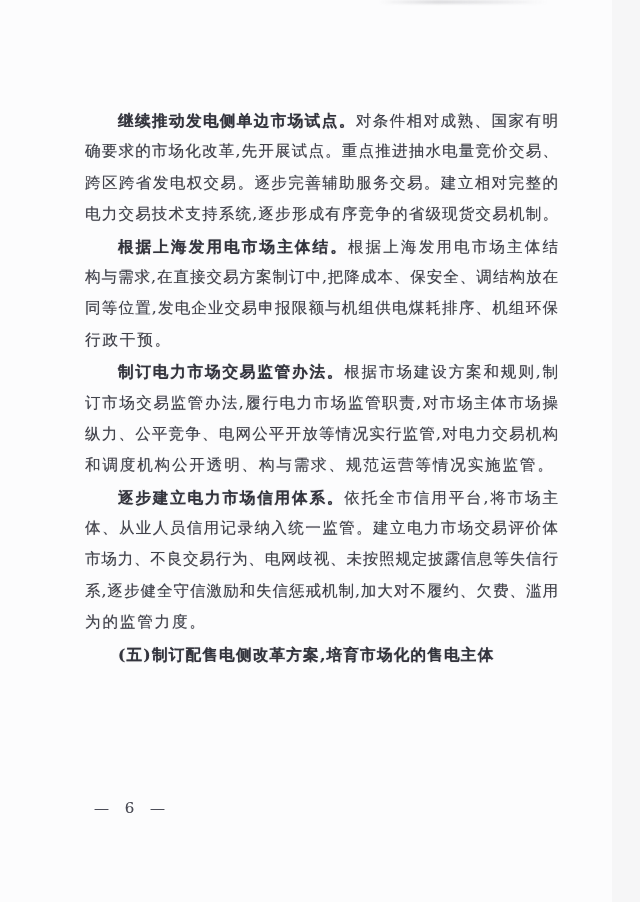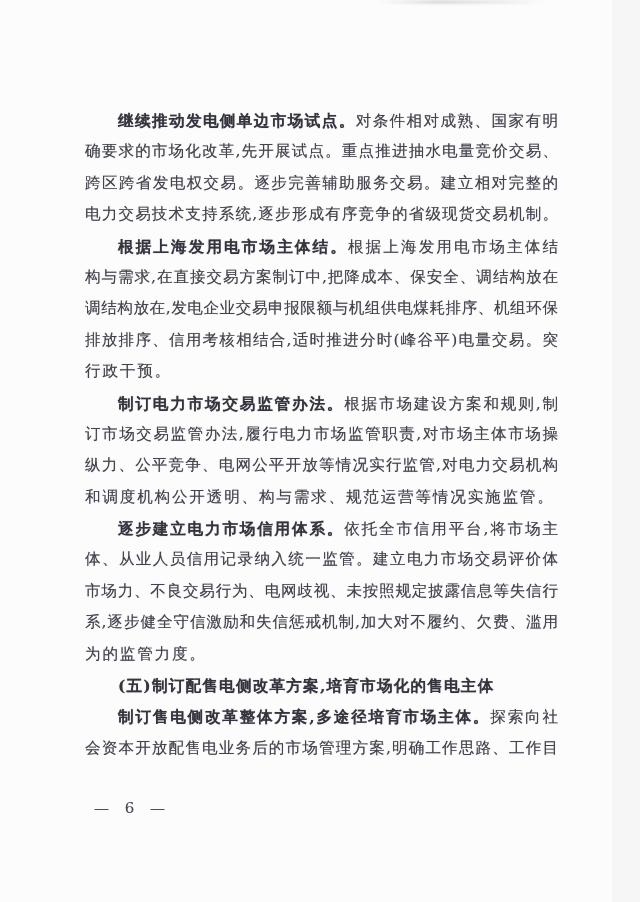--- a/index.html
+++ b/index.html
@@ -73,39 +73,34 @@
   <main class="content">
       <div class="para">
         <div class="line fill first"><span class="lead">继续推动发电侧单边市场试点。</span><span>对条件相对成熟、国家有明</span></div>
         <div class="line fill"><span>确要求的市场化改革,先开展试点。重点推进抽水电量竞价交易、</span></div>
         <div class="line fill"><span>跨区跨省发电权交易。逐步完善辅助服务交易。建立相对完整的</span></div>
         <div class="line fill"><span>电力交易技术支持系统,逐步形成有序竞争的省级现货交易机制。</span></div>
       </div>
       <div class="para">
         <div class="line fill first"><span class="lead">根据上海发用电市场主体结。</span><span>根据上海发用电市场主体结</span></div>
         <div class="line fill"><span>构与需求,在直接交易方案制订中,把降成本、保安全、调结构放在</span></div>
-        <div class="line fill"><span>调结构放在,发电企业交易申报限额与机组供电煤耗排序、机组环保</span></div>
-        <div class="line fill"><span>排放排序、信用考核相结合,适时推进分时(峰谷平)电量交易。突</span></div>
+        <div class="line fill"><span>同等位置,发电企业交易申报限额与机组供电煤耗排序、机组环保</span></div>
         <div class="line"><span>行政干预。</span></div>
       </div>
       <div class="para">
         <div class="line fill first"><span class="lead">制订电力市场交易监管办法。</span><span>根据市场建设方案和规则,制</span></div>
         <div class="line fill"><span>订市场交易监管办法,履行电力市场监管职责,对市场主体市场操</span></div>
         <div class="line fill"><span>纵力、公平竞争、电网公平开放等情况实行监管,对电力交易机构</span></div>
         <div class="line"><span>和调度机构公开透明、构与需求、规范运营等情况实施监管。</span></div>
       </div>
       <div class="para">
         <div class="line fill first"><span class="lead">逐步建立电力市场信用体系。</span><span>依托全市信用平台,将市场主</span></div>
         <div class="line fill"><span>体、从业人员信用记录纳入统一监管。建立电力市场交易评价体</span></div>
         <div class="line fill"><span>市场力、不良交易行为、电网歧视、未按照规定披露信息等失信行</span></div>
         <div class="line fill"><span>系,逐步健全守信激励和失信惩戒机制,加大对不履约、欠费、滥用</span></div>
         <div class="line"><span>为的监管力度。</span></div>
       </div>
       <div class="para heading">
         <div class="line first"><span class="lead">(五)制订配售电侧改革方案,培育市场化的售电主体</span></div>
       </div>
-      <div class="para">
-        <div class="line fill first"><span class="lead">制订售电侧改革整体方案,多途径培育市场主体。</span><span>探索向社</span></div>
-        <div class="line fill"><span>会资本开放配售电业务后的市场管理方案,明确工作思路、工作目</span></div>
-      </div>
     </main>
   <div class="pagenum">— 6 —</div>
 </div>
 
 </body></html>

